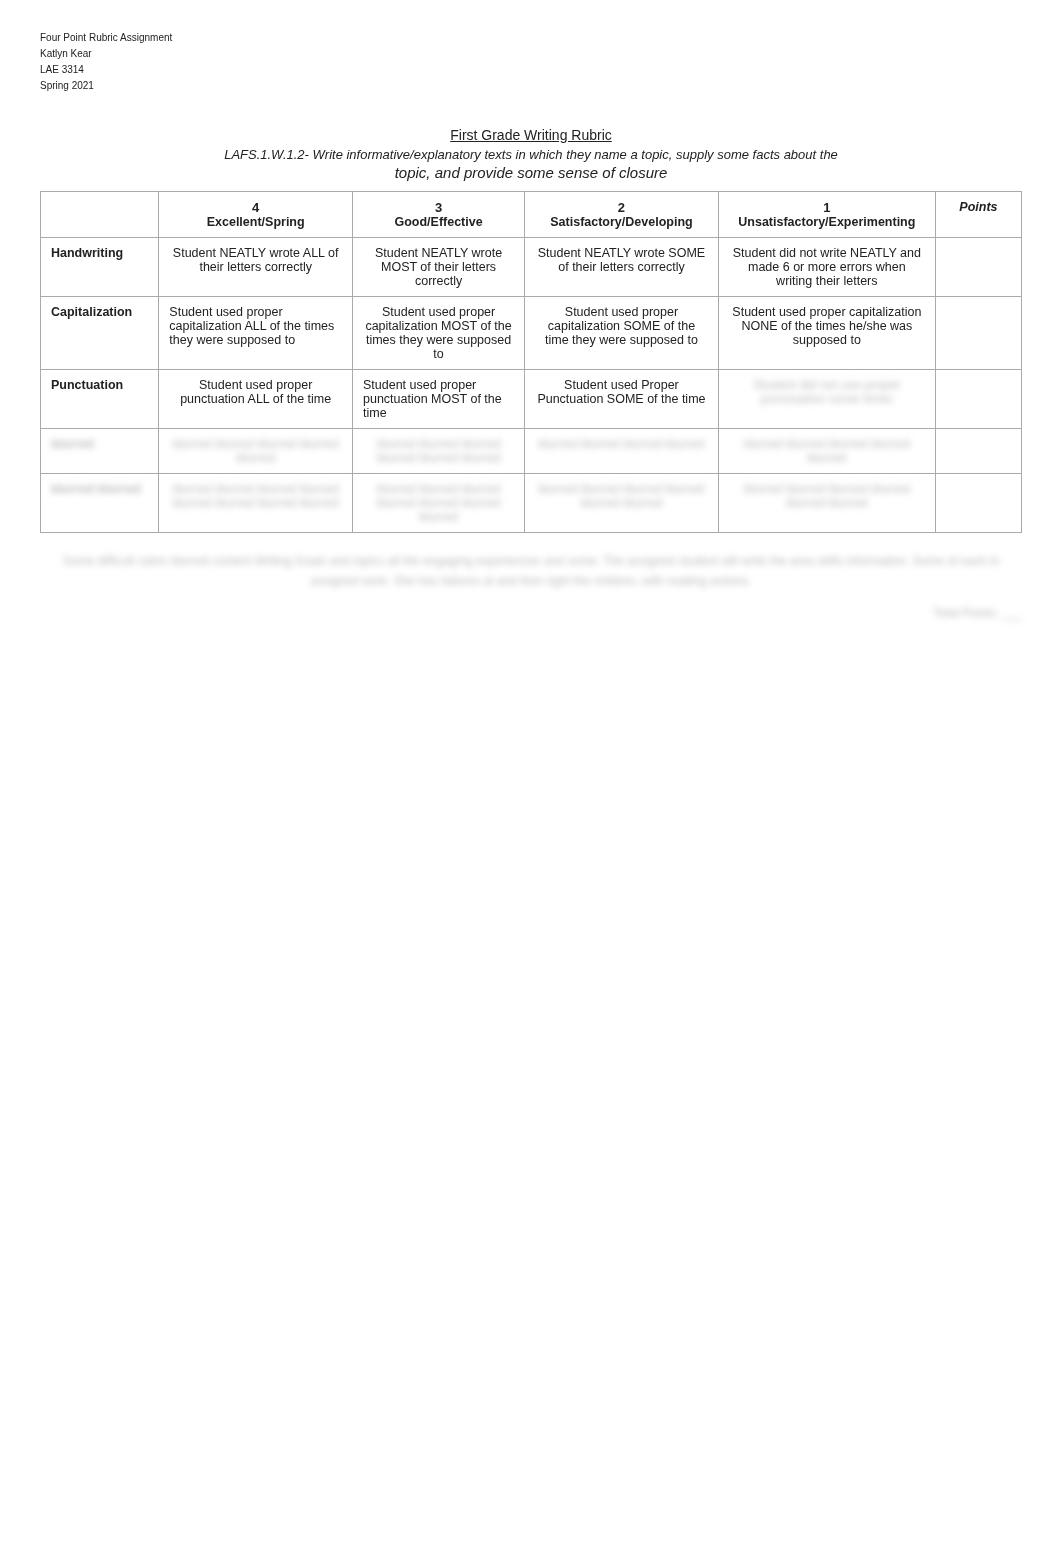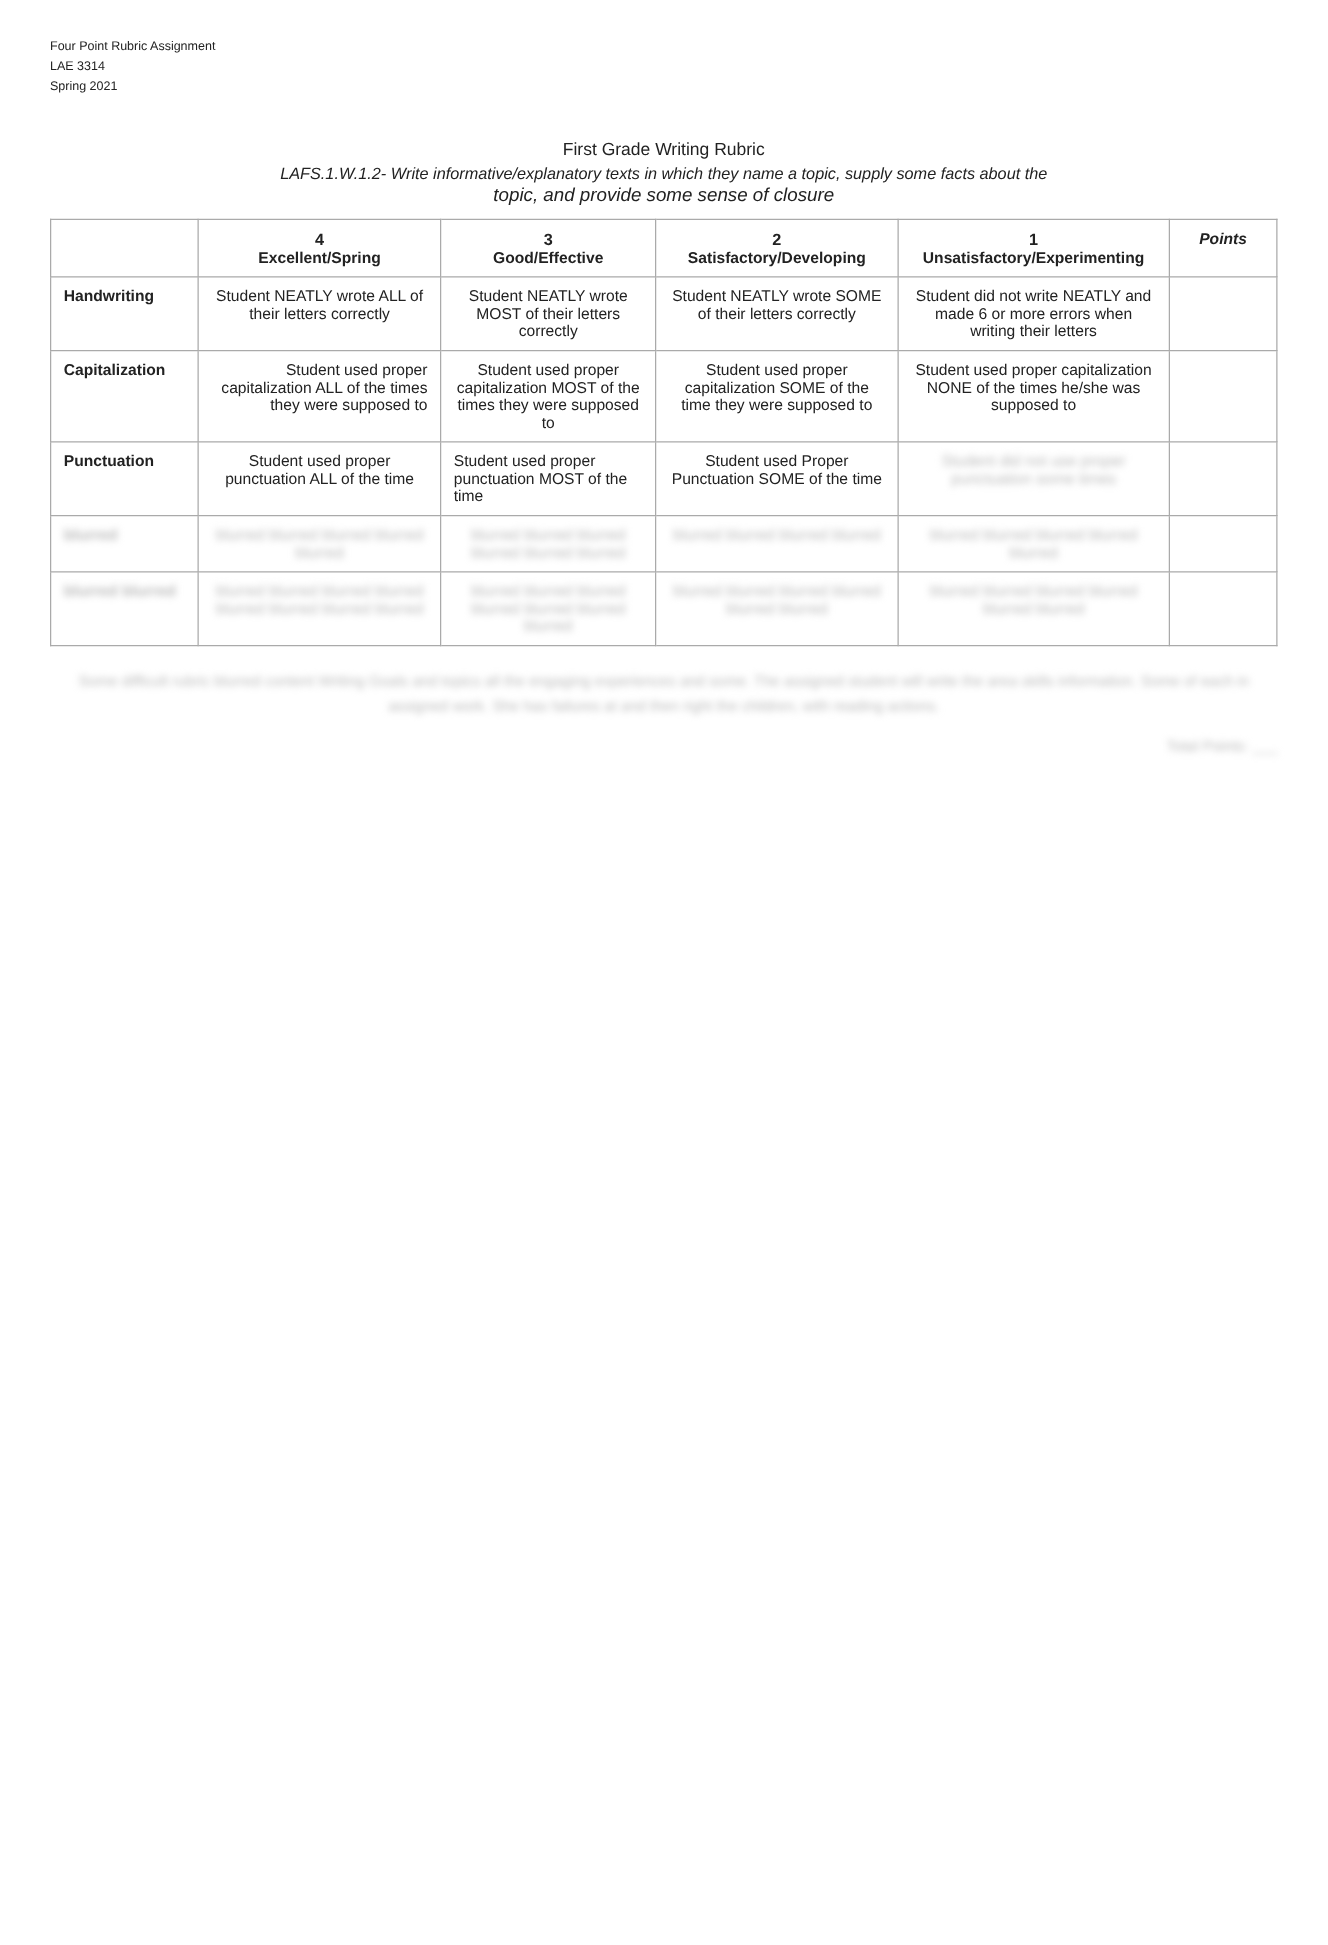--- a/index.html
+++ b/index.html
@@ -17,20 +17,21 @@
       margin-bottom: 33px;
     }
     .title-section {
       text-align: center;
       margin-bottom: 10px;
     }
     .title-section .main-title {
       font-size: 14px;
       font-weight: normal;
       margin-bottom: 4px;
+      text-decoration: underline;
     }
     .title-section .standard {
       font-size: 13px;
       font-style: italic;
       font-weight: bold;
       margin-bottom: 2px;
     }
     .title-section .standard span {
       font-weight: normal;
       font-style: italic;
@@ -86,20 +87,21 @@
       filter: blur(3px);
       font-size: 12px;
     }
     .num-row { text-align: center; font-size: 13px; }
   </style>
 </head>
 <body>
 
 <div class="header-info">
   <div>Four Point Rubric Assignment</div>
+  <div>Katlyn Kear</div>
   <div>LAE 3314</div>
   <div>Spring 2021</div>
 </div>
 
 <div class="title-section">
   <div class="main-title">First Grade Writing Rubric</div>
   <div class="standard">
     <span>LAFS.1.W.1.2</span><span>- Write informative/explanatory texts in which they name a topic, supply some facts about the</span>
   </div>
   <div class="subtitle">topic, and provide some sense of closure</div>
@@ -132,21 +134,21 @@
   <tr>
         <td class="col-category">Handwriting</td>
         <td style="text-align: center;">Student NEATLY wrote ALL of their letters correctly</td>
         <td style="text-align: center;">Student NEATLY wrote MOST of their letters correctly</td>
         <td style="text-align: center;">Student NEATLY wrote SOME of their letters correctly</td>
         <td style="text-align: center;">Student did not write NEATLY and made 6 or more errors when writing their letters</td>
         <td style="text-align: center;"></td>
       </tr>
       <tr>
         <td class="col-category">Capitalization</td>
-        <td style="text-align: right;">Student used proper capitalization ALL of the times they were supposed to</td>
+        <td style="text-align: left;">Student used proper capitalization ALL of the times they were supposed to</td>
         <td style="text-align: center;">Student used proper capitalization MOST of the times they were supposed to</td>
         <td style="text-align: center;">Student used proper capitalization SOME of the time they were supposed to</td>
         <td style="text-align: center;">Student used proper capitalization NONE of the times he/she was supposed to</td>
         <td style="text-align: center;"></td>
       </tr>
       <tr>
         <td class="col-category">Punctuation</td>
         <td style="text-align: center;">Student used proper punctuation ALL of the time</td>
         <td style="text-align: left;">Student used proper punctuation MOST of the time</td>
         <td style="text-align: center;">Student used Proper Punctuation SOME of the time</td>

